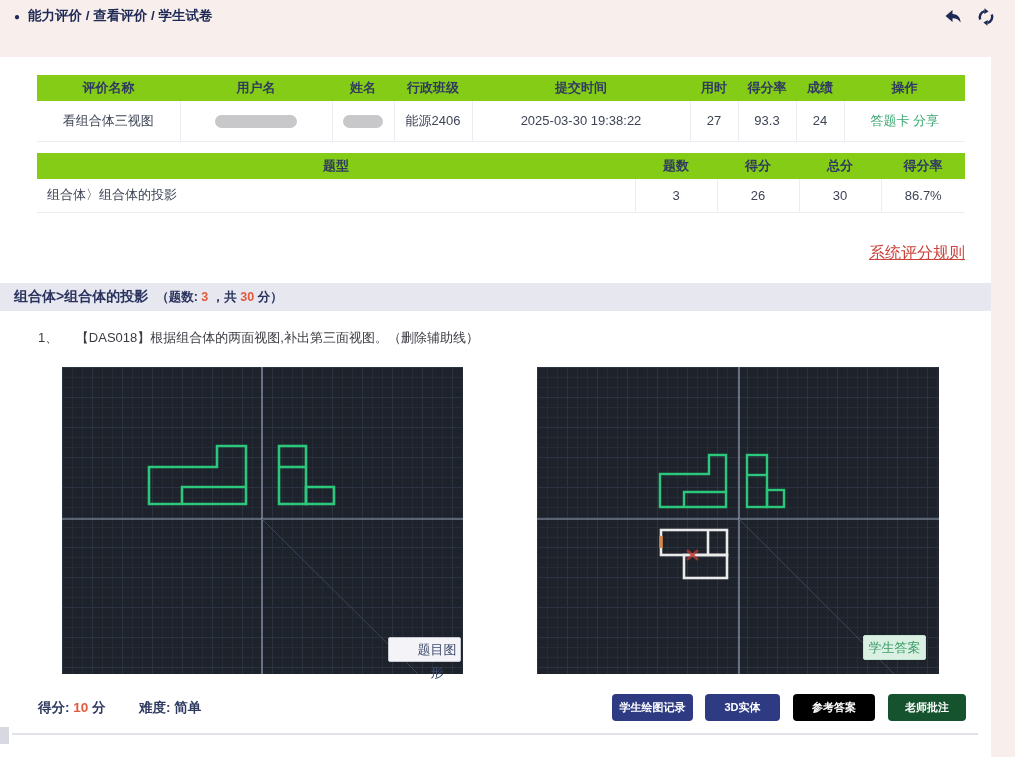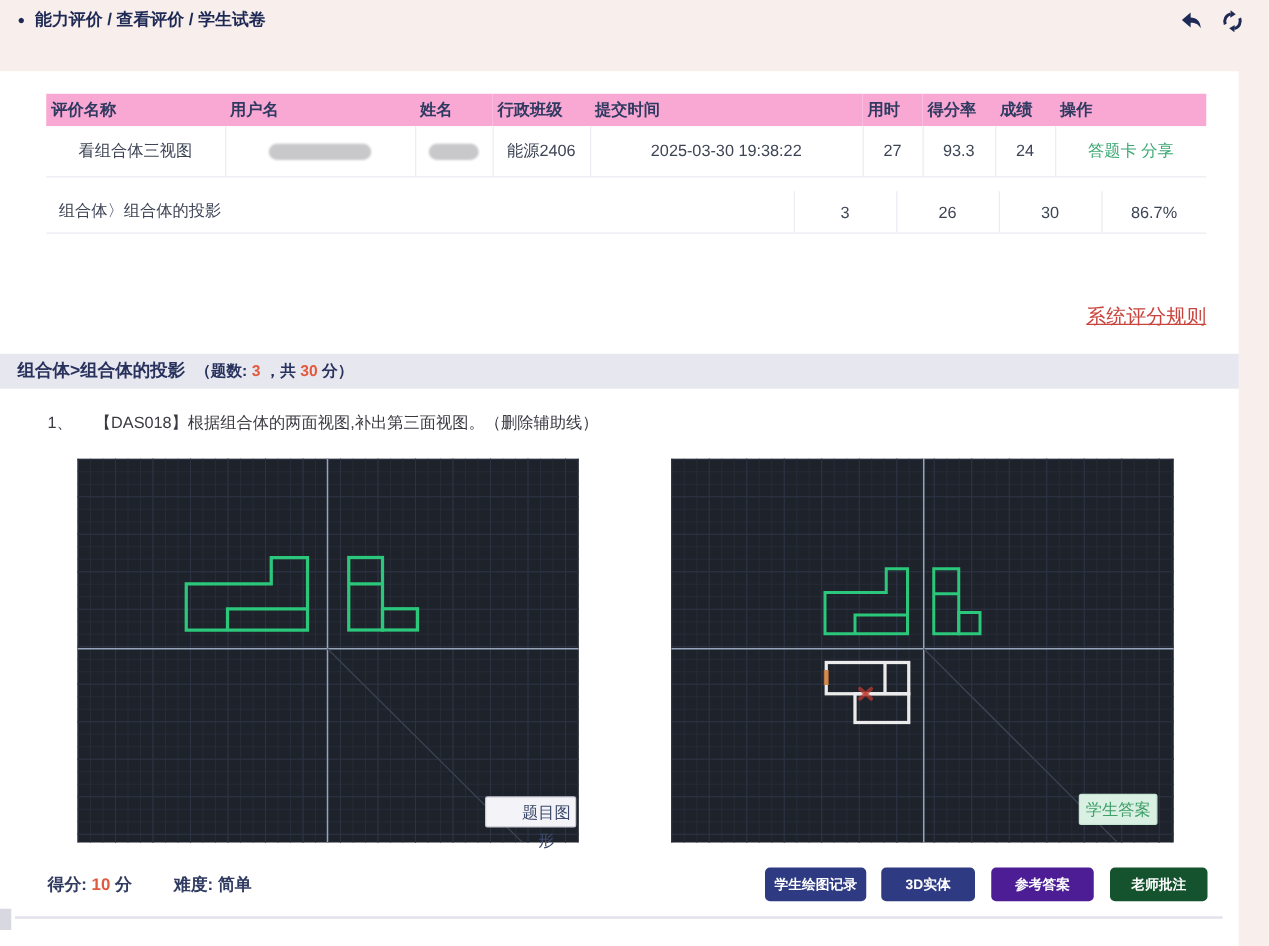--- a/index.html
+++ b/index.html
@@ -33,22 +33,22 @@
 
   
   .tbl {
     position:absolute; left:37px; width:928px;
     border-collapse:collapse; table-layout:fixed;
     font-size:13px;
   }
   .tbl-summary { top:18px; }
   .tbl-type    { top:96px; }
   .tbl th {
-    background:#f9a8d4; color:#2f3a60; font-weight:700;
-    height:26px; text-align:left; padding:0 4px;
+    background:#84cc16; color:#2f3a60; font-weight:700;
+    height:26px; text-align:center; padding:0 4px;
   }
   .tbl td {
     background:#fff; color:#3d4455; text-align:center;
     border-bottom:1px solid #ececf3; padding:0 4px;
   }
   .tbl-summary td { height:40px; border-left:1px solid #ececf3; }
   .tbl-summary td:first-child { border-left:none; }
   .tbl-type td { height:33px; border-left:1px solid #ececf3; }
   .tbl-type td:first-child { border-left:none; text-align:left; padding-left:10px; }
   .green { color:#3ca873; }
@@ -114,21 +114,21 @@
     font-size:13.5px; font-weight:700; color:#2f3a60;
   }
   .scoreline .gap { display:inline-block; width:26px; }
   .btn {
     position:absolute; top:637px; height:27px; border:none; border-radius:4px;
     color:#fff; font-size:11px; font-weight:700; cursor:pointer;
     font-family:Liberation Sans, sans-serif;
     display:flex; align-items:center; justify-content:center;
   }
   .btn-navy  { background:#2e3b82; }
-  .btn-amber { background:#4c1d95; }
+  .btn-amber { background:#000000; }
   .btn-green { background:#14532d; }
   #btn0 { left:612px; width:81px; }
   #btn1 { left:705px; width:75px; }
   #btn2 { left:793px; width:82px; }
   #btn3 { left:888px; width:78px; }
 
   .divider {
     position:absolute; top:676px; left:12px; width:966px; height:2px;
     background:#e2e2ea;
   }
@@ -204,20 +204,27 @@
 
   <table class="tbl tbl-type">
     <colgroup>
       <col style="width:598px">
         <col style="width:82px">
         <col style="width:82px">
       <col style="width:82px">
         <col style="width:84px">
     </colgroup>
     <tbody>
+        <tr>
+      <th>题型</th>
+      <th>题数</th>
+      <th>得分</th>
+      <th>总分</th>
+      <th>得分率</th>
+    </tr>
     <tr>
       <td>组合体〉组合体的投影</td>
       <td>3</td>
       <td>26</td>
       <td>30</td>
       <td class="green">86.7%</td>
     </tr>
   </tbody>
     </table>
 

